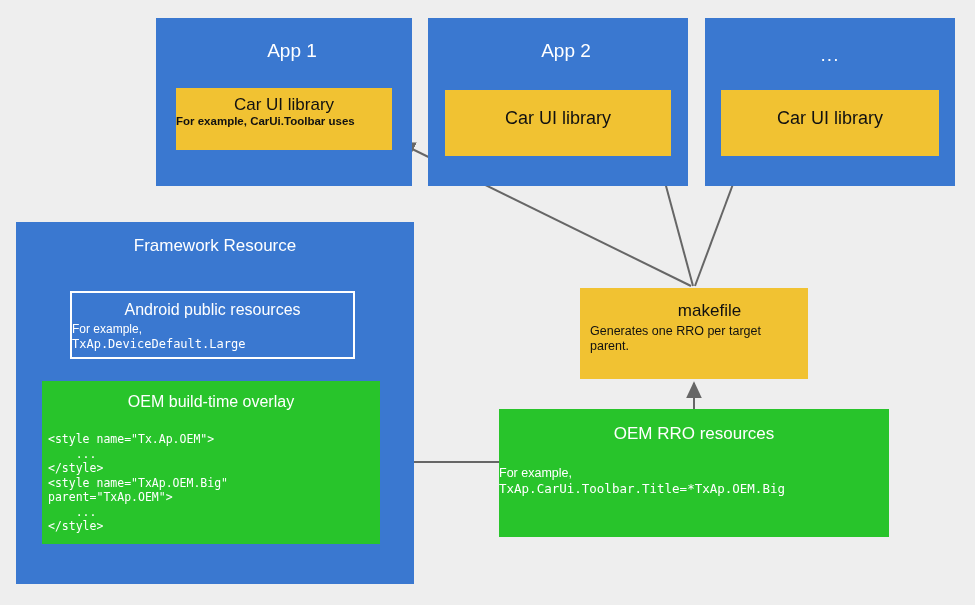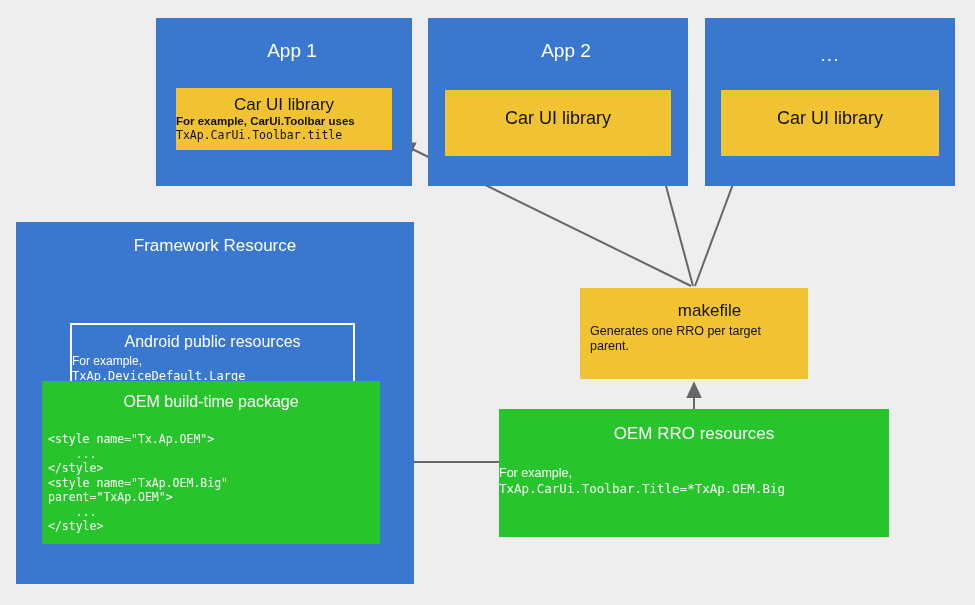--- a/index.html
+++ b/index.html
@@ -27,21 +27,20 @@
   }
   .gold {
     background: #f1c232;
   }
   .green {
     background: #28c42b;
   }
   .outline-box {
     border: 2px solid #ffffff;
     background: transparent;
-    margin-top: 32px;
   }
   .title {
     text-align: center;
     line-height: 1.15;
   }
   .title-white {
     color: #ffffff;
   }
   .title-black {
     color: #111111;
@@ -220,21 +219,20 @@
 
     <line x1="499" y1="462" x2="385" y2="462" stroke="#666666" stroke-width="2" marker-end="url(#ah)"></line>
   </svg>
 
   <div class="box blue" id="app1">
     <div class="title title-white app-title">App 1</div>
   </div>
   <div class="box gold" id="app1lib">
     <div class="title title-black lib-title-small">Car UI library</div>
     <div class="sub title-black lib-sub1">For example, CarUi.Toolbar uses</div>
-    <div class="sub title-black lib-sub2 mono">TxAp.CarUi.Toolbar.title</div>
   </div>
 
   <div class="box blue" id="app2">
     <div class="title title-white app-title">App 2</div>
   </div>
   <div class="box gold" id="app2lib">
     <div class="title title-black lib-title-big">Car UI library</div>
   </div>
 
   <div class="box blue" id="app3">
@@ -248,21 +246,21 @@
     <div class="title title-white" id="framework-title">Framework Resource</div>
   </div>
 
   <div class="box outline-box" id="android-public">
     <div class="title title-white ap-title">Android public resources</div>
     <div class="sub title-white ap-sub1">For example,</div>
     <div class="sub title-white ap-sub2 mono">TxAp.DeviceDefault.Large</div>
   </div>
 
   <div class="box green" id="oem-overlay">
-    <div class="title title-white oo-title">OEM build-time package</div>
+    <div class="title title-white oo-title">OEM build-time overlay</div>
   </div>
   <div class="codeblock" id="oem-overlay-code">&lt;style name="Tx.Ap.OEM"&gt;
     ...
 &lt;/style&gt;
 &lt;style name="TxAp.OEM.Big"
 parent="TxAp.OEM"&gt;
     ...
 &lt;/style&gt;</div>
 
   <div class="box gold" id="makefile">

